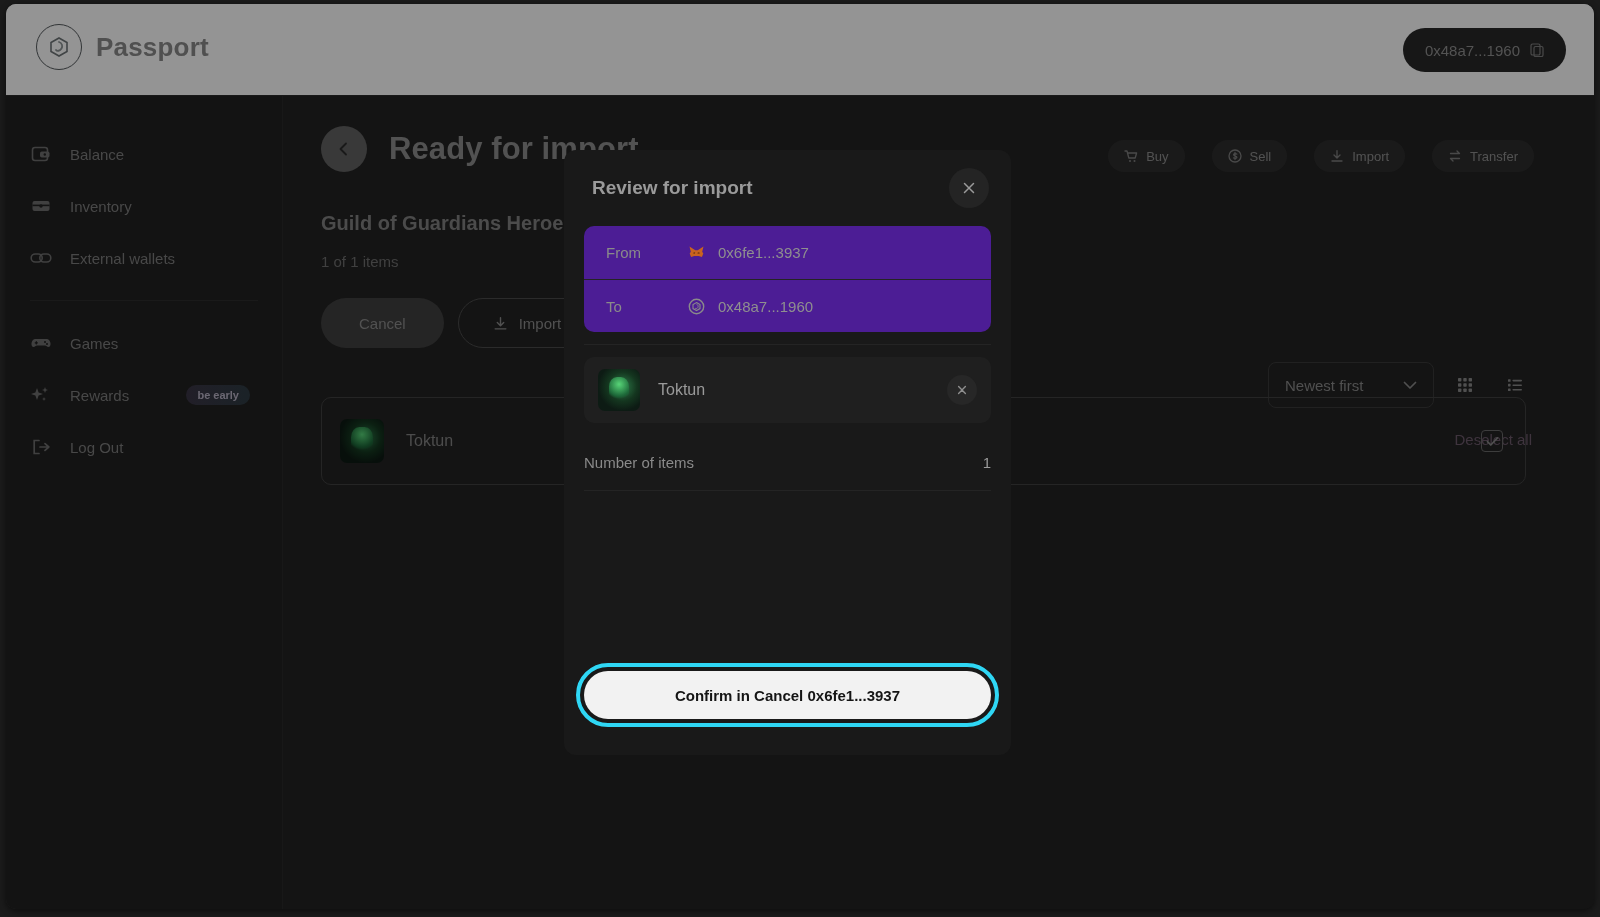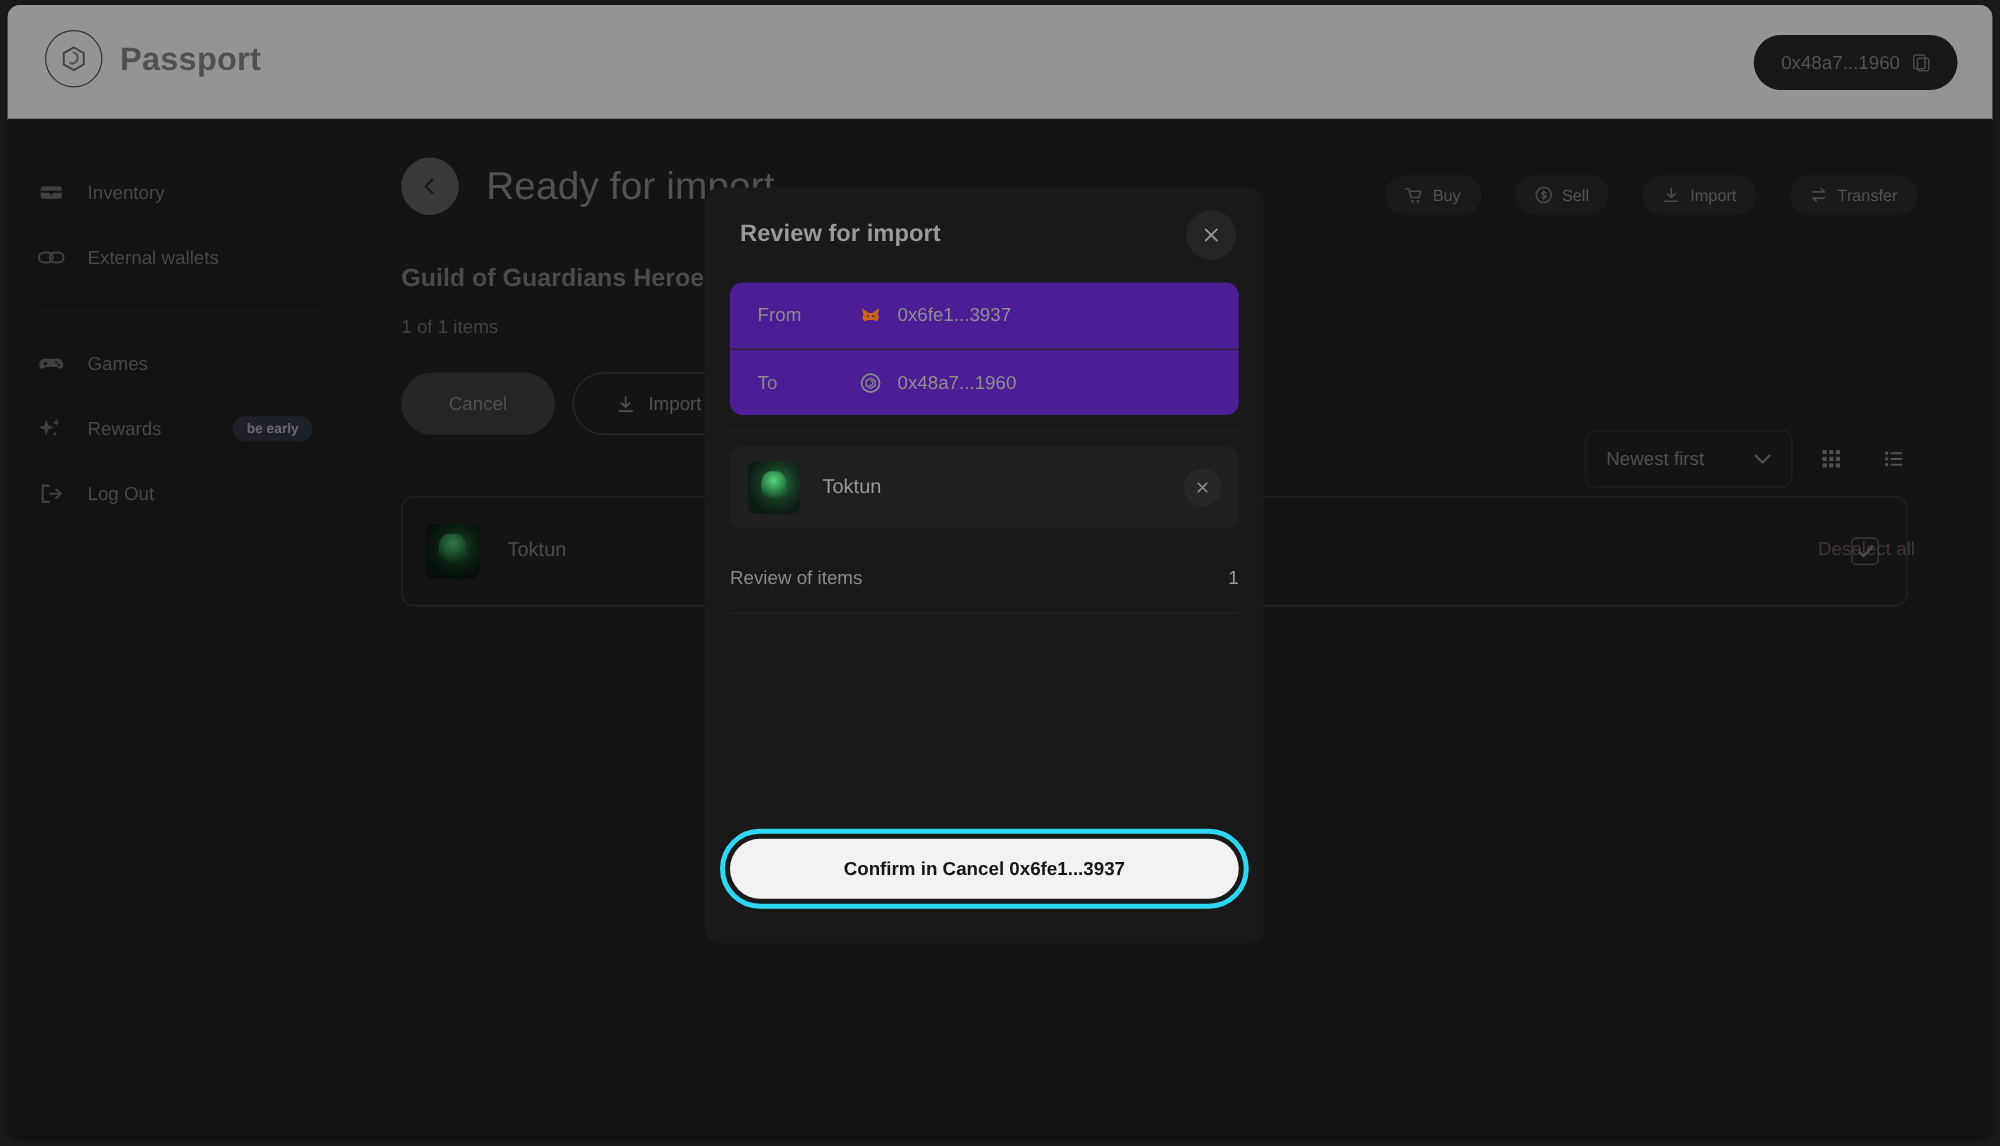--- a/index.html
+++ b/index.html
@@ -87,42 +87,42 @@
     padding: 30px 60px 0 38px;
   }
   .page-head { display: flex; align-items: center; gap: 22px; }
   .back-btn {
     width: 46px; height: 46px; border-radius: 50%;
     background: #636363; display: flex;
     align-items: center; justify-content: center;
     flex: none;
   }
   .page-title {
-    font-size: 31px; font-weight: 400; color: #8d8d8d;
+    font-size: 31px; font-weight: 700; color: #8d8d8d;
     letter-spacing: .1px;
   }
   .head-actions {
     position: absolute; right: 60px; top: 44px;
     display: flex; gap: 27px; align-items: center;
   }
   .pill-btn {
     height: 32px; padding: 0 16px; border-radius: 16px;
     background: #2e2e2e; color: #8e8e8e;
     font-size: 13px; display: flex; align-items: center; gap: 8px;
   }
   .pill-btn svg { opacity: .85; }
   .collection-name {
     margin-top: 40px;
     font-size: 20px; font-weight: 700; color: #828282;
   }
   .item-count {
     margin-top: 18px; font-size: 15px; color: #6f6f6f;
   }
   .toolbar-row {
-    position: absolute; right: 60px; top: 248px;
+    position: absolute; right: 60px; top: 266px;
     display: flex; align-items: center; gap: 12px;
   }
   .sort-select {
     width: 166px; height: 46px; border-radius: 8px;
     border: 1px solid #3a3a3a; background: transparent;
     color: #8a8a8a; font-size: 15px;
     display: flex; align-items: center; justify-content: space-between;
     padding: 0 16px;
   }
   .view-btn {
@@ -278,20 +278,30 @@
           <svg width="14" height="15" viewBox="0 0 14 15">
             <rect x="1" y="1" width="9" height="11" rx="1.6" fill="none" stroke="#8f8f8f" stroke-width="1.2"></rect>
             <rect x="4" y="3.5" width="9" height="10" rx="1.6" fill="none" stroke="#8f8f8f" stroke-width="1.2"></rect>
           </svg>
         </span>
       </div>
     </div>
 
     <div class="sidebar">
 
+      <div class="nav-item">
+        <span class="nav-icon">
+          <svg width="20" height="18" viewBox="0 0 20 18">
+            <rect x="1.5" y="2.5" width="15" height="13" rx="2.5" fill="none" stroke="#7d7d7d" stroke-width="1.6"></rect>
+            <rect x="9" y="6.5" width="9.5" height="6" rx="1.8" fill="#7d7d7d"></rect>
+            <circle cx="13.8" cy="9.5" r="1.2" fill="#212121"></circle>
+          </svg>
+        </span>
+        <span class="nav-label">Balance</span>
+      </div>
 
       <div class="nav-item">
         <span class="nav-icon">
           <svg width="20" height="18" viewBox="0 0 20 18">
             <rect x="1.5" y="4" width="17" height="10" rx="2" fill="#7d7d7d"></rect>
             <rect x="1.5" y="7.6" width="17" height="1.6" fill="#212121"></rect>
             <circle cx="10" cy="9" r="1.7" fill="#212121"></circle>
           </svg>
         </span>
         <span class="nav-label">Inventory</span>
@@ -491,21 +501,21 @@
         <div class="sel-thumb"></div>
         <div class="sel-name">Toktun</div>
         <div class="sel-remove">
           <svg width="12" height="12" viewBox="0 0 12 12">
             <path d="M2.6 2.6 9.4 9.4M9.4 2.6 2.6 9.4" fill="none" stroke="#8e8e8e" stroke-width="1.4" stroke-linecap="round"></path>
           </svg>
         </div>
       </div>
 
       <div class="count-row">
-        <span>Review of items</span>
+        <span>Number of items</span>
         <span class="count-val">1</span>
       </div>
 
       <div class="confirm-wrap">
         <div class="confirm-btn">Confirm in Cancel 0x6fe1...3937</div>
       </div>
     </div>
 
   </div>
 </div>

